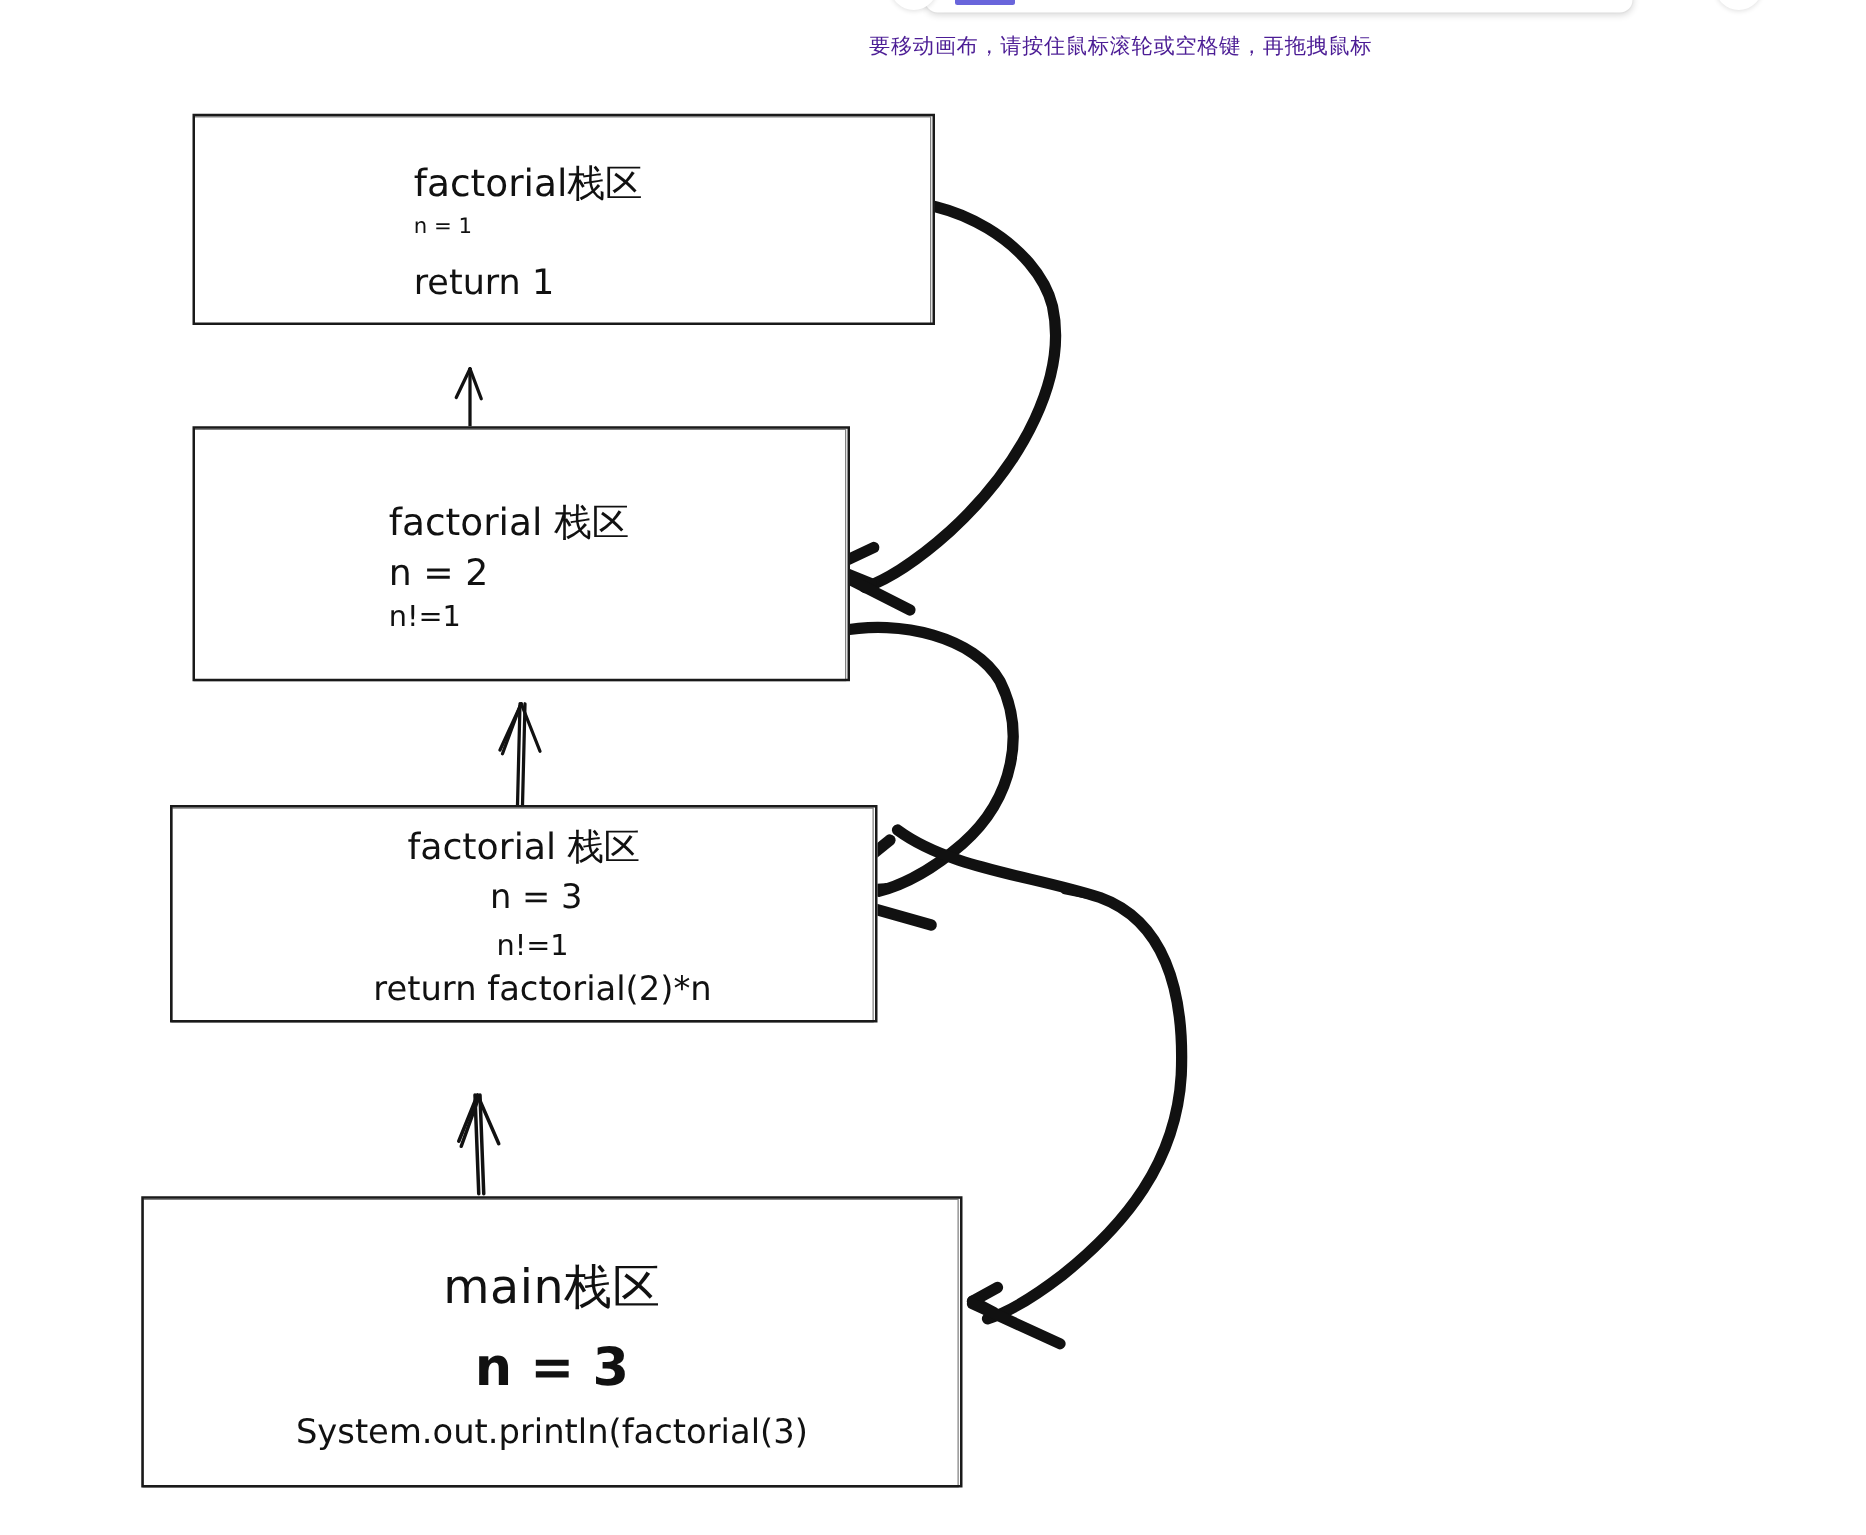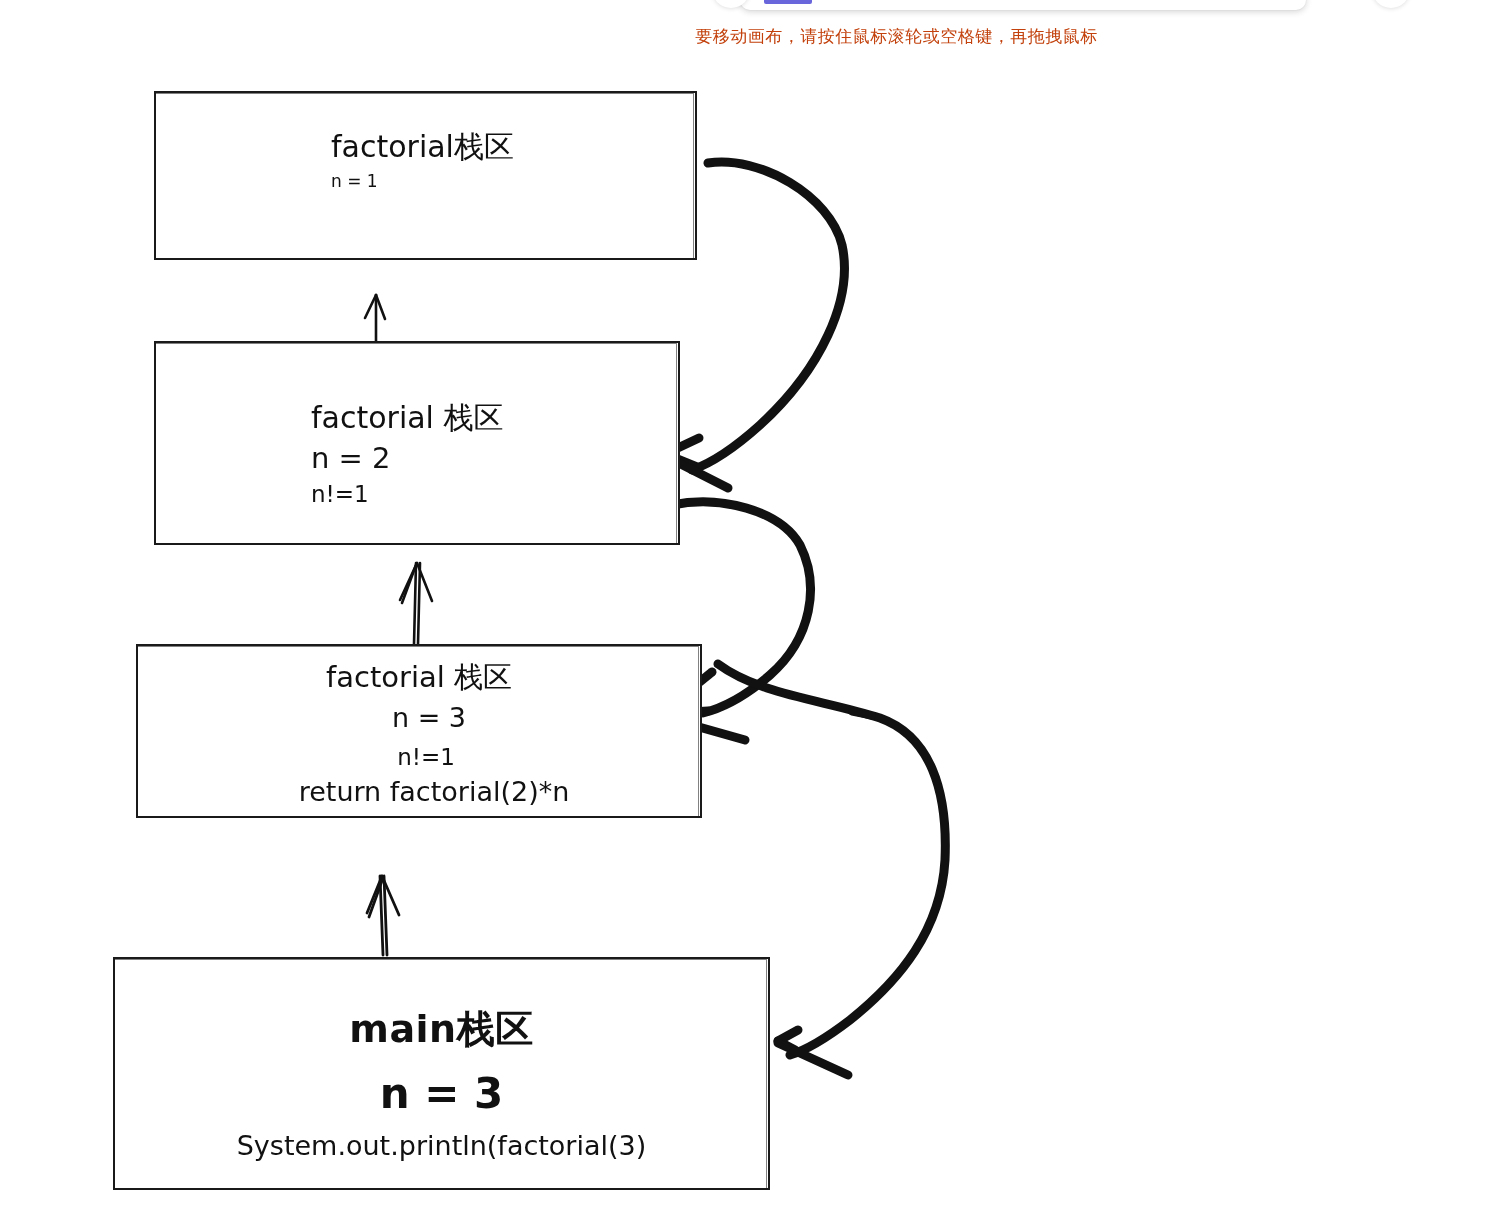--- a/index.html
+++ b/index.html
@@ -53,21 +53,21 @@
   
   #canvas-hint {
     position: absolute;
     left: 0;
     top: 25px;
     width: 1493px;
     text-align: center;
     padding-left: 300px;
     box-sizing: border-box;
     font-size: 17px;
-    color: #c2410c;
+    color: #4c1d95;
     letter-spacing: 0.5px;
     user-select: none;
     white-space: nowrap;
   }
 
   
   .frame {
     position: absolute;
     background: #ffffff;
     border: 2.2px solid #1a1a1a;
@@ -84,21 +84,21 @@
 
   .frame-text {
     position: absolute;
     left: 0; right: 0;
     font-family: "DejaVu Sans", "Liberation Sans", sans-serif;
     color: #111111;
     white-space: nowrap;
   }
 
   
-  #frame-factorial-1 { left: 154px; top: 91px; width: 543px; height: 169px; }
+  #frame-factorial-1 { left: 154px; top: 91px; width: 594px; height: 169px; }
   #f1-line-1 { top: 34px;  left: 175px; font-size: 30px; }
   #f1-line-2 { top: 78px;  left: 175px; font-size: 17px; }
   #f1-line-3 { top: 116px; left: 175px; font-size: 28px; }
 
   
   #frame-factorial-2 { left: 154px; top: 341px; width: 526px; height: 204px; }
   #f2-line-1 { top: 55px;  left: 155px; font-size: 30px; }
   #f2-line-2 { top: 98px;  left: 155px; font-size: 29px; }
   #f2-line-3 { top: 138px; left: 155px; font-size: 23px; }
   #f2-line-4 { top: 170px; left: 155px; font-size: 27px; }
@@ -107,21 +107,21 @@
   #frame-factorial-3 { left: 136px; top: 644px; width: 566px; height: 174px; }
   .f3-line { text-align: center; }
   #f3-line-1 { top: 12px;  font-size: 29px; }
   #f3-line-2 { top: 56px;  font-size: 27px; padding-left: 20px; }
   #f3-line-3 { top: 98px;  font-size: 23px; padding-left: 14px; }
   #f3-line-4 { top: 130px; font-size: 27px; padding-left: 6px; margin-left: 24px; }
 
   
   #frame-main { left: 113px; top: 957px; width: 657px; height: 233px; }
   .main-line { text-align: center; }
-  #m-line-1 { top: 45px;  font-size: 38px; font-weight: 700; letter-spacing: 0.5px; }
+  #m-line-1 { top: 45px;  font-size: 38px; font-weight: 400; letter-spacing: 0.5px; }
   #m-line-2 { top: 110px; font-size: 42px; font-weight: 700; }
   #m-line-3 { top: 171px; font-size: 27px; }
 
   
   #ink {
     position: absolute;
     left: 0; top: 0;
     width: 1493px;
     height: 1228px;
     pointer-events: none;
@@ -200,20 +200,21 @@
 
     <g stroke-width="7">
       <path d="M852,712 L872,716"></path>
     </g>
   </g>
 </svg>
 
 <div class="frame" id="frame-factorial-1">
   <div class="frame-text" id="f1-line-1">factorial栈区</div>
   <div class="frame-text" id="f1-line-2">n = 1</div>
+  <div class="frame-text" id="f1-line-3">return 1</div>
 </div>
 
 <div class="frame" id="frame-factorial-2">
   <div class="frame-text" id="f2-line-1">factorial 栈区</div>
   <div class="frame-text" id="f2-line-2">n = 2</div>
   <div class="frame-text" id="f2-line-3">n!=1</div>
 </div>
 
 <div class="frame" id="frame-factorial-3">
   <div class="frame-text f3-line" id="f3-line-1">factorial 栈区</div>

